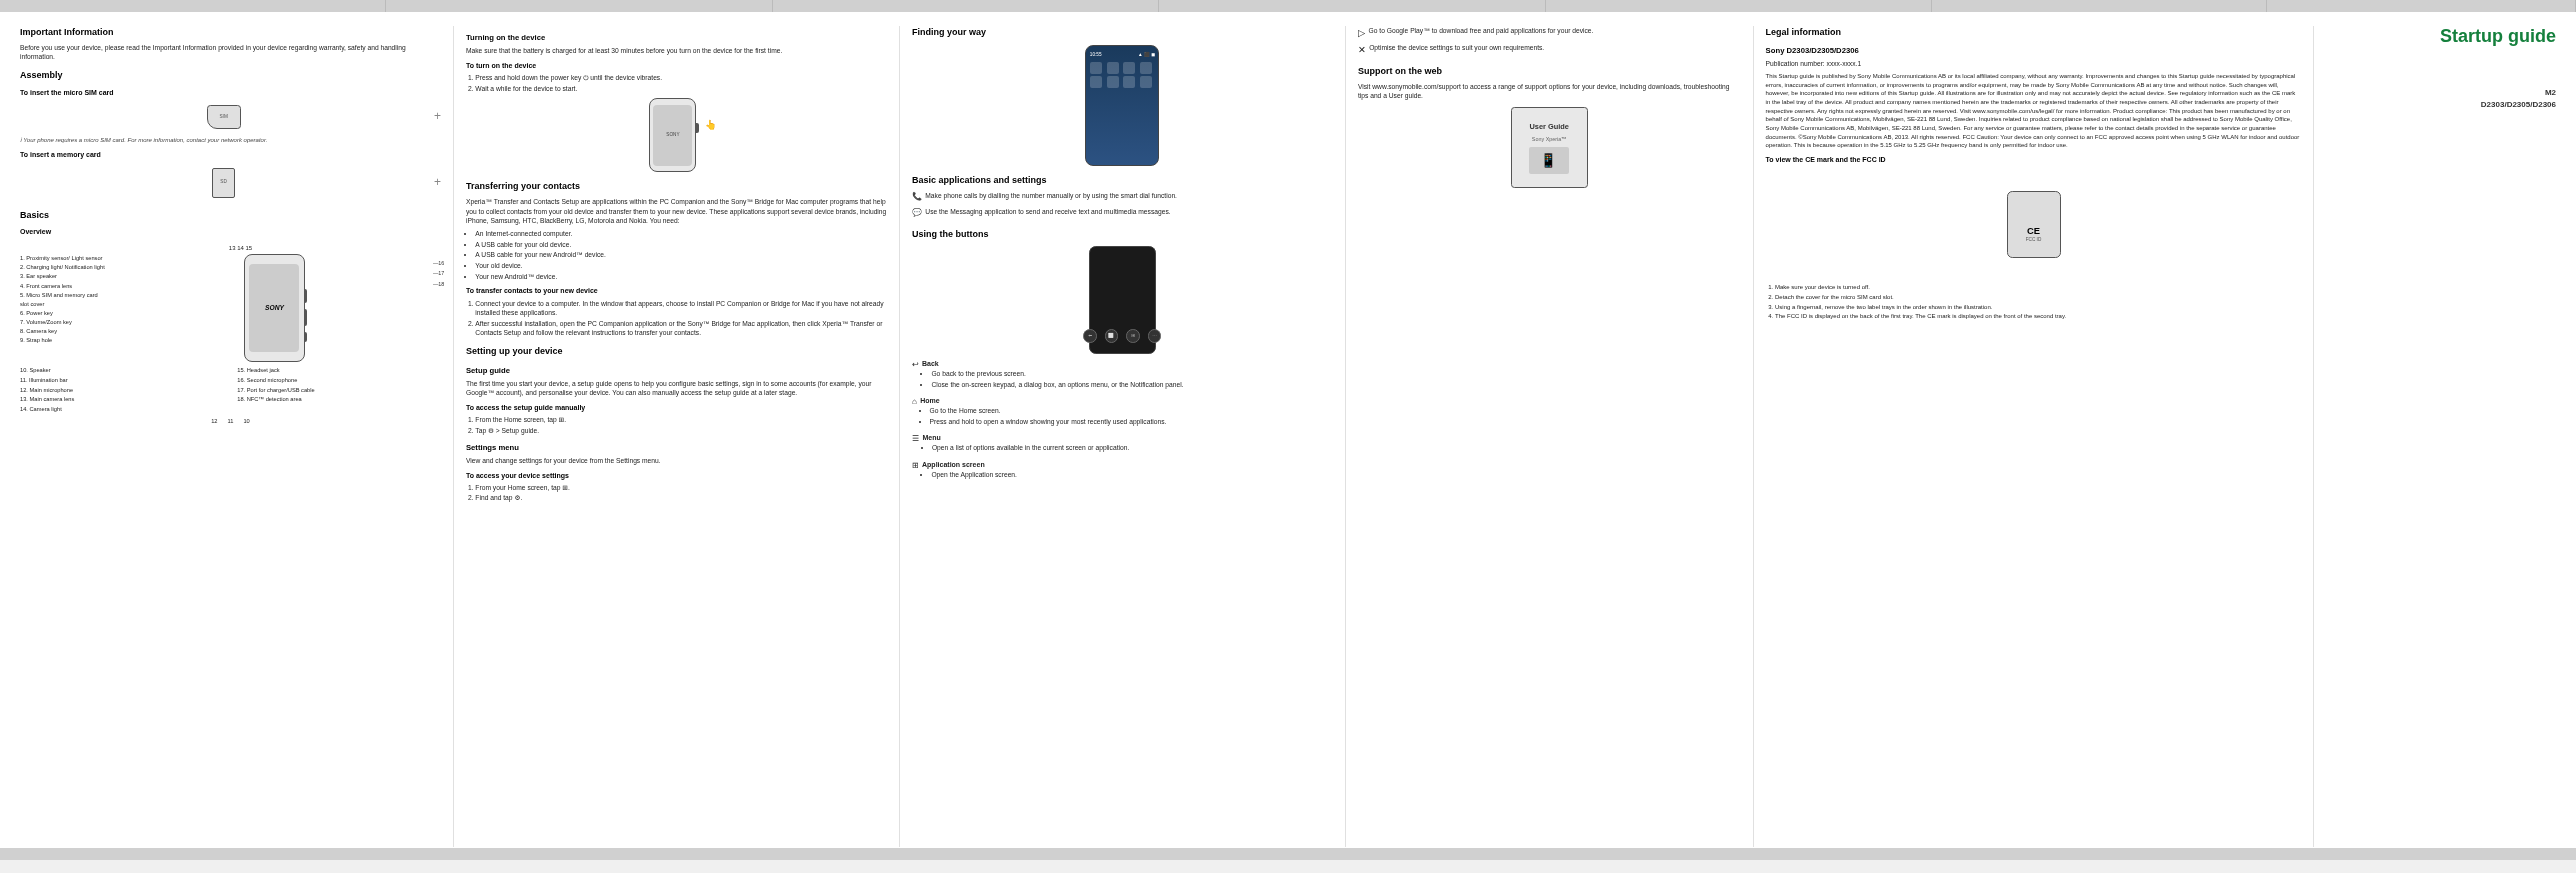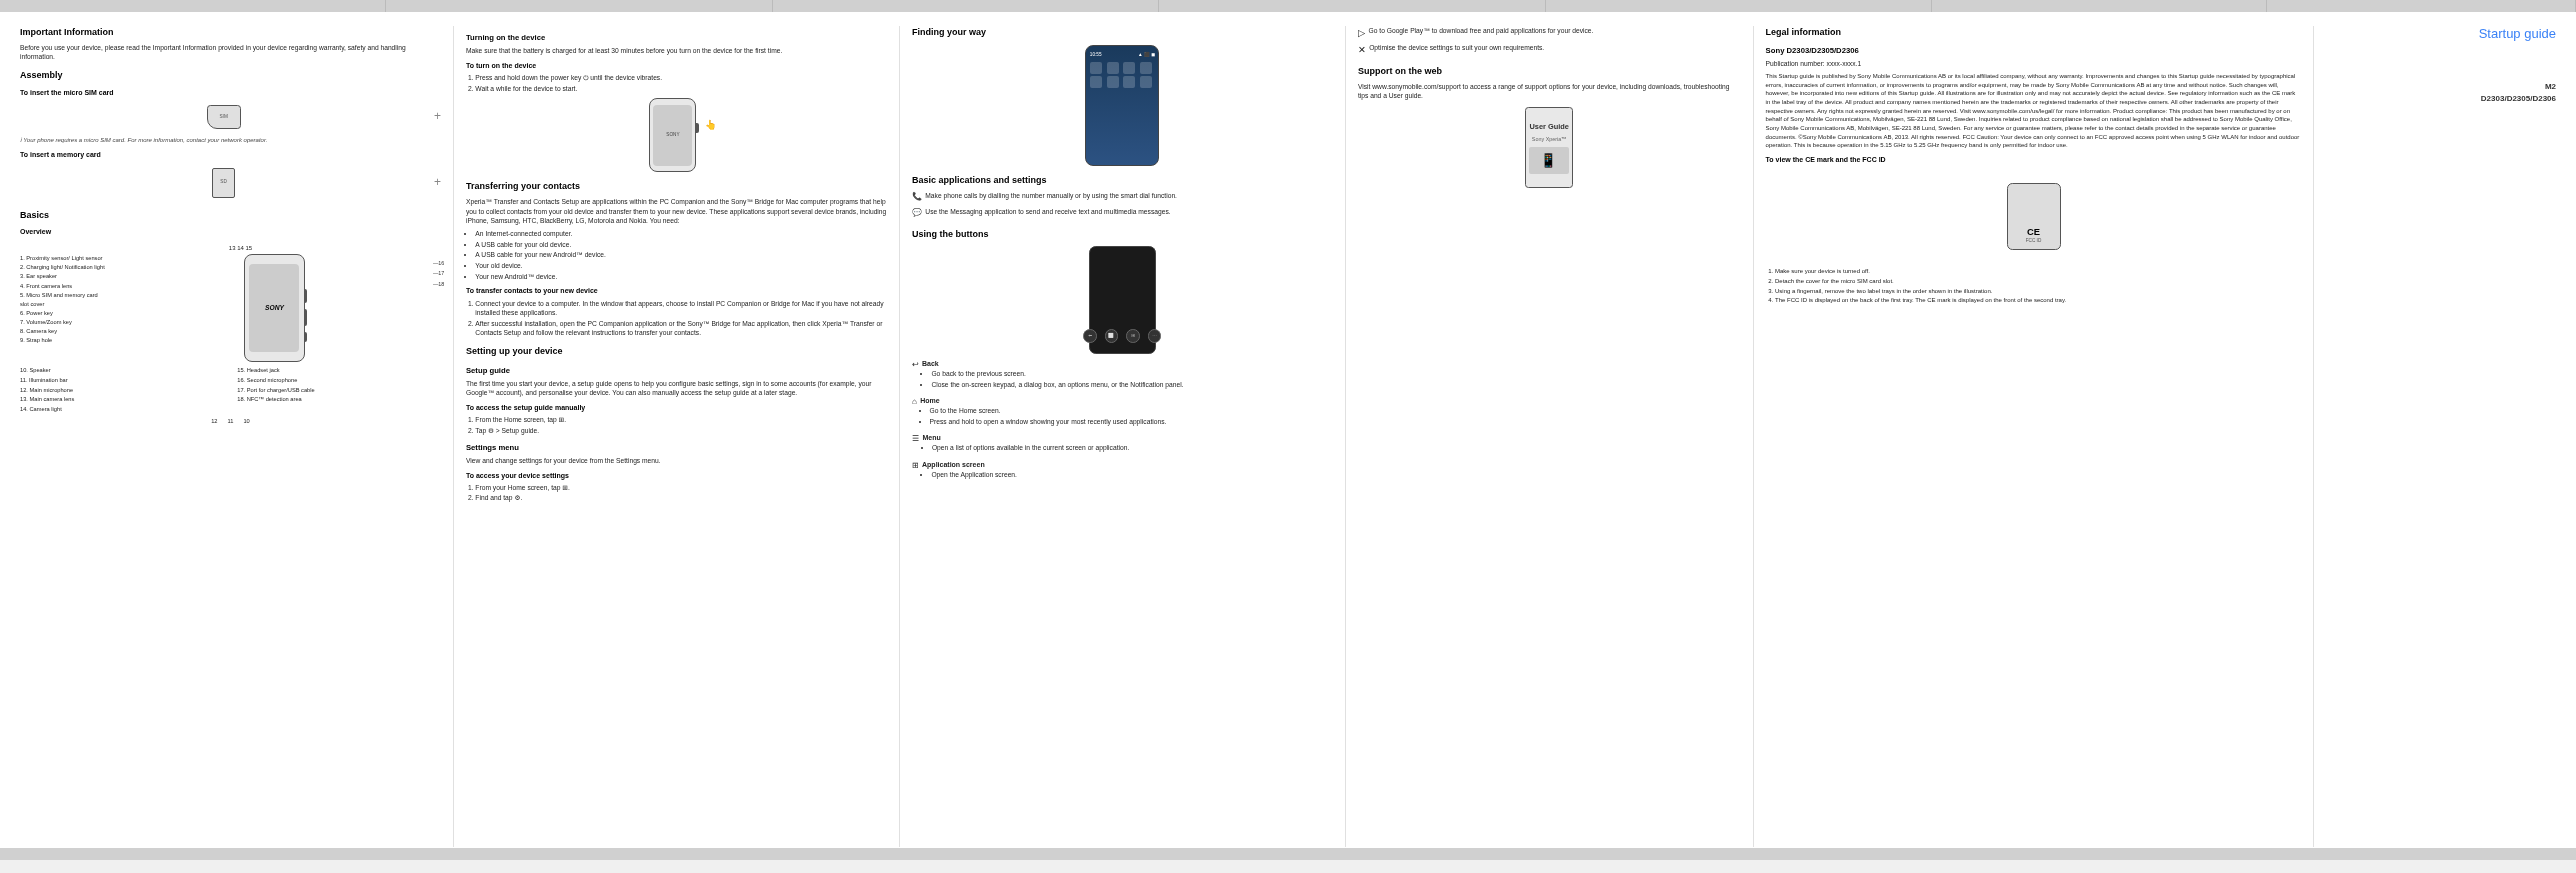--- a/index.html
+++ b/index.html
@@ -164,23 +164,23 @@
       flex-direction: column;
       align-items: flex-end;
       justify-content: flex-start;
       padding-right: 0;
       border-right: none;
     }
     .startup-title-box {
       text-align: right;
     }
     .startup-title {
-      font-size: 13px;
-      font-weight: normal;
-      color: #3b82f6;
+      font-size: 18px;
+      font-weight: bold;
+      color: #15803d;
       line-height: 1.2;
     }
     .model-number {
       font-size: 8px;
       font-weight: bold;
       color: #333;
     }
     .bottom-bar {
       width: 100%;
       height: 12px;
@@ -262,26 +262,26 @@
       font-size: 4.7px;
       color: #aaa;
     }
     
     .ce-diagram {
       width: 54px;
       height: 67px;
       border: 1.3px solid #555;
       border-radius: 5.4px;
       background: #ddd;
-      margin: 12px auto;
+      margin: 20px auto;
       display: flex;
       flex-direction: column;
       align-items: center;
       justify-content: flex-end;
-      padding-bottom: 4px;
+      padding-bottom: 13px;
       font-size: 5.4px;
       color: #333;
     }
     .ce-mark {
       font-size: 9.4px;
       font-weight: bold;
       color: #000;
     }
     
     .sim-diagram {
@@ -609,21 +609,21 @@
           <p>Optimise the device settings to suit your own requirements.</p>
         </div>
       </div>
 
 
       <div class="section">
         <h2>Support on the web</h2>
         <p>Visit www.sonymobile.com/support to access a range of support options for your device, including downloads, troubleshooting tips and a User guide.</p>
 
         <div style="display:flex; justify-content:center; margin:6.7px 0;">
-          <div style="width:48px; height:81px; border:1.3px solid #555; background:#e8e8e8; border-radius:3.4px; display:flex; align-items:center; justify-content:center; flex-direction:column; gap:3.4px;">
+          <div style="width:77px; height:81px; border:1.3px solid #555; background:#e8e8e8; border-radius:3.4px; display:flex; align-items:center; justify-content:center; flex-direction:column; gap:3.4px;">
             <div style="font-size:7.4px; font-weight:bold; color:#333;">User Guide</div>
             <div style="font-size:5.4px; color:#666;">Sony Xperia™</div>
             <div style="width:40px; height:27px; background:#ccc; border-radius:2px; display:flex; align-items:center; justify-content:center;">
               <span style="font-size:13.5px;">📱</span>
             </div>
           </div>
         </div>
       </div>
     </div>
 

